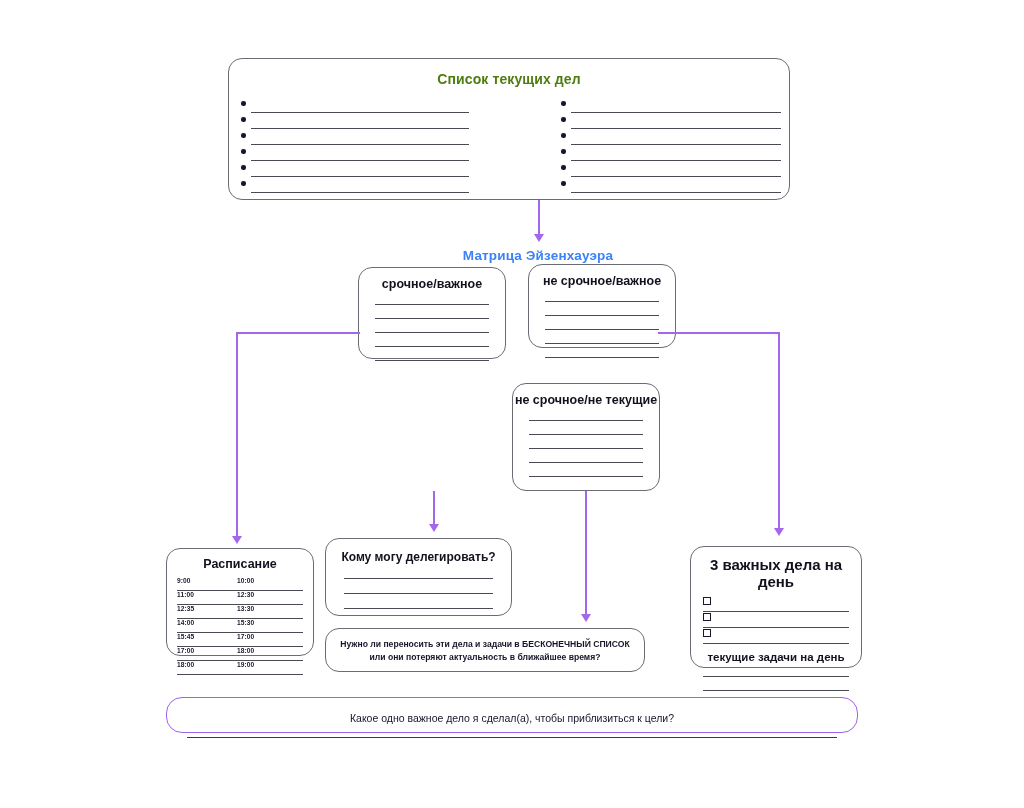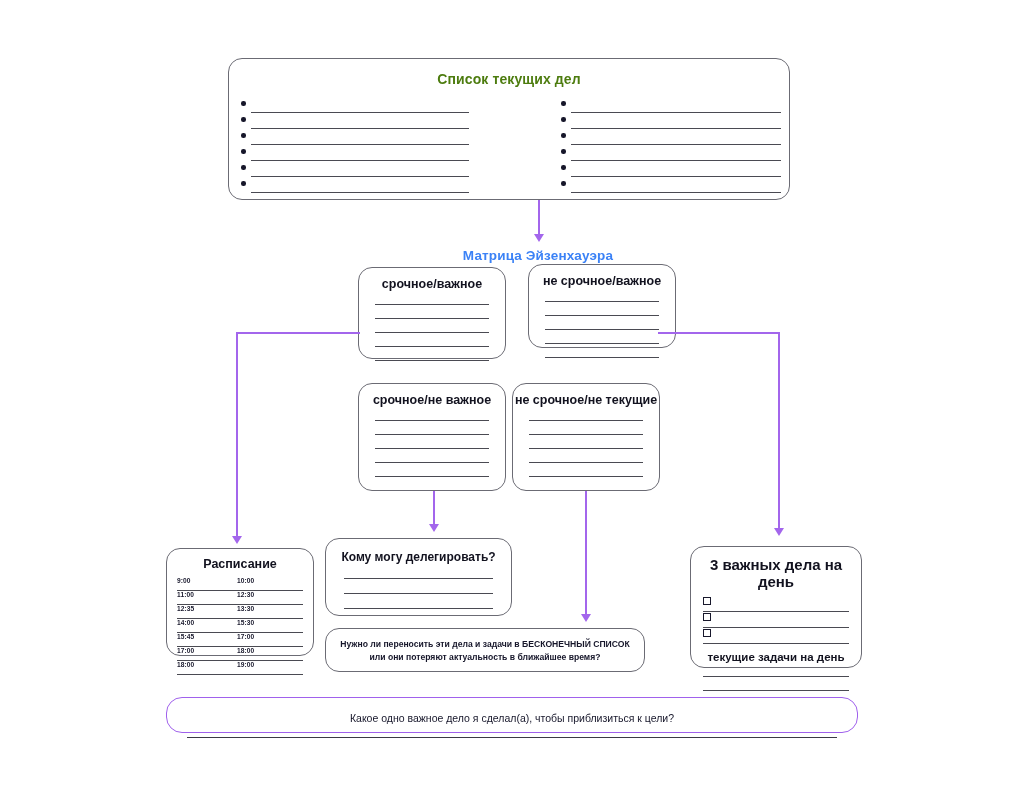--- a/index.html
+++ b/index.html
@@ -270,30 +270,20 @@
     <div class="quad-title">не срочное/важное</div>
     <div class="quad-lines">
         <div class="rule"></div>
         <div class="rule"></div>
         <div class="rule"></div>
         <div class="rule"></div>
         <div class="rule"></div>
       </div>
   </div>
 
-  <div class="card" id="quad-2" style="left:358px; width:148px; top:383px; height:108px;">
-    <div class="quad-title">срочное/не важное</div>
-    <div class="quad-lines">
-        <div class="rule"></div>
-        <div class="rule"></div>
-        <div class="rule"></div>
-        <div class="rule"></div>
-        <div class="rule"></div>
-      </div>
-  </div>
 
   <div class="card" id="quad-3" style="left:512px; width:148px; top:383px; height:108px;">
     <div class="quad-title">не срочное/не текущие</div>
     <div class="quad-lines">
         <div class="rule"></div>
         <div class="rule"></div>
         <div class="rule"></div>
         <div class="rule"></div>
         <div class="rule"></div>
       </div>

